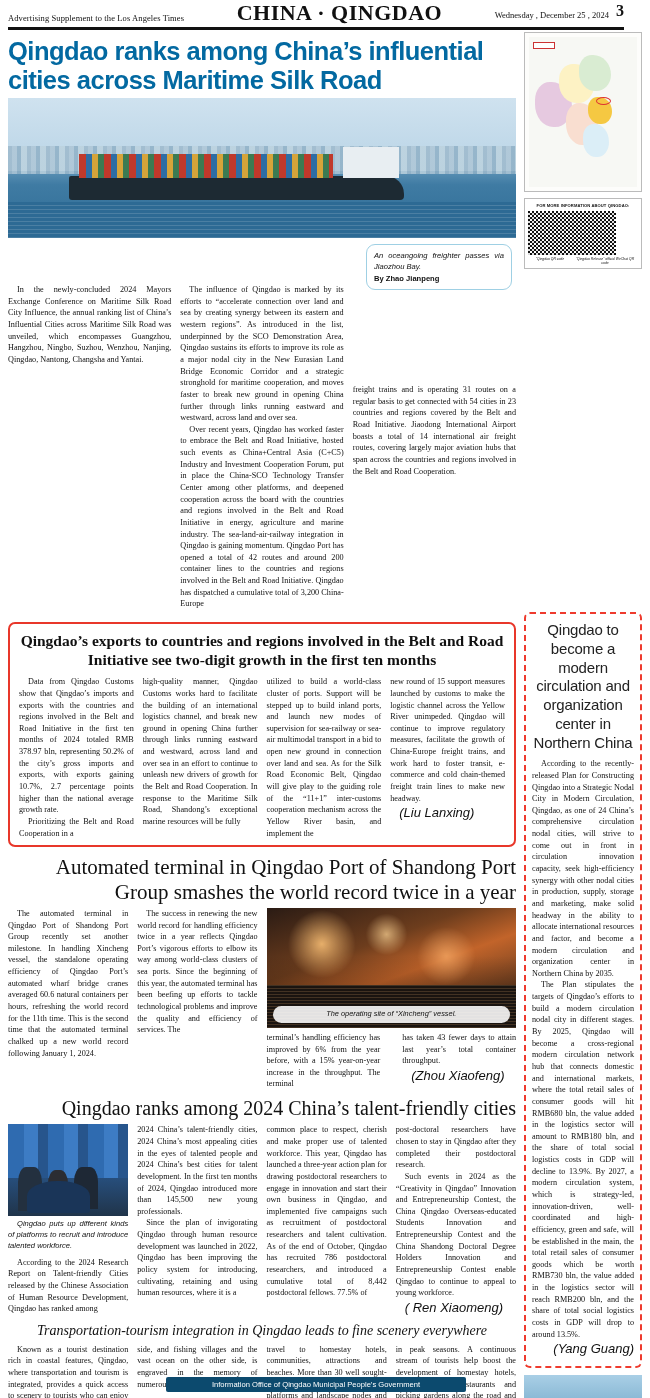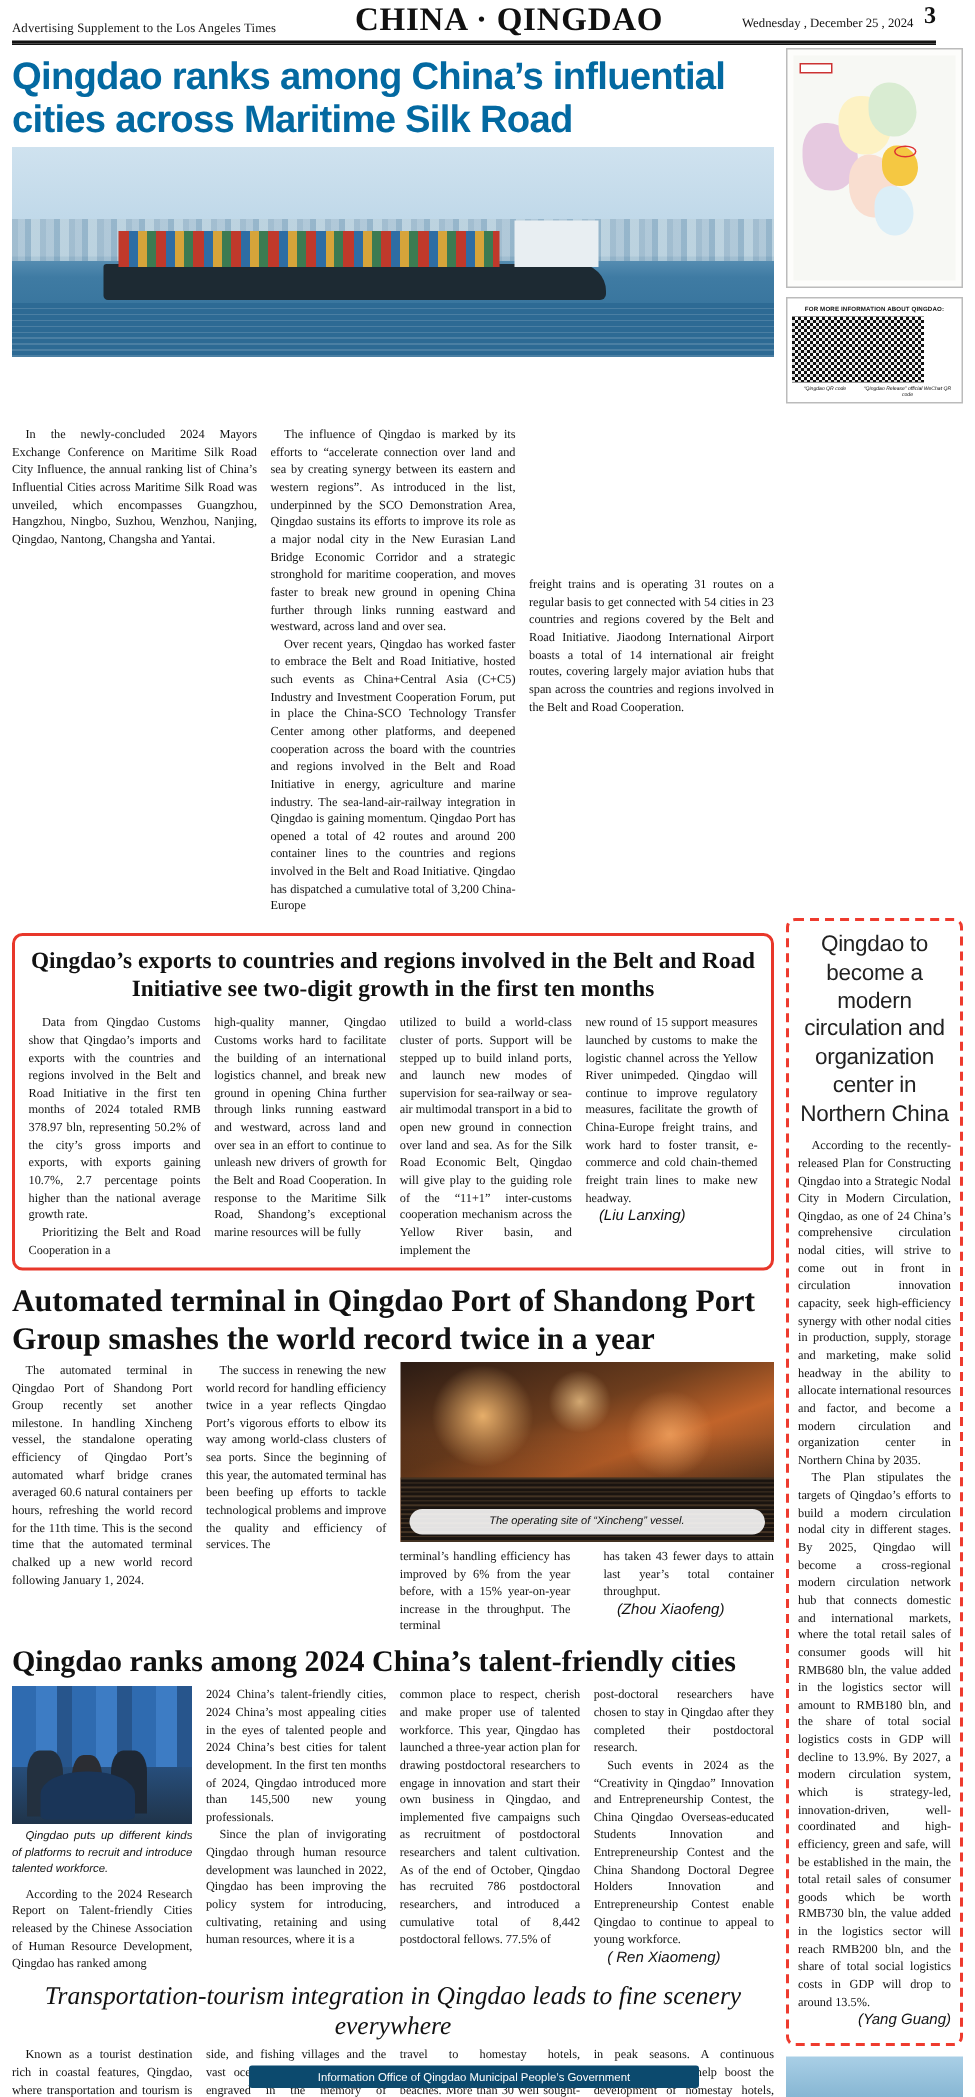--- a/index.html
+++ b/index.html
@@ -23,30 +23,30 @@
   .mast-page { font-size:16px; font-weight:700; }
   .mast-rule { border-top:2px solid #111; border-bottom:1px solid #111; height:3px; margin-top:1px; }
 
   
   .hl-main {
     font-family:"Liberation Sans", sans-serif;
     font-weight:700; font-size:25.5px; line-height:1.12;
     letter-spacing:-.5px; color:#0369a1; margin:5px 0 4px 0;
   }
   .sec-head-serif {
-    font-family:"Liberation Serif", serif; font-weight:700;
-    font-size:21px; line-height:1.16; text-align:left; margin:2px 0 4px 0;
+    font-family:"Liberation Serif", serif; font-weight:400;
+    font-size:21px; line-height:1.16; text-align:right; margin:2px 0 4px 0;
   }
   .sec-head-italic {
     font-family:"Liberation Serif", serif; font-style:italic; font-weight:400;
-    font-size:17px; line-height:1.16; text-align:center; margin:3px 0 4px 0;
+    font-size:14px; line-height:1.16; text-align:center; margin:3px 0 4px 0;
   }
   .body-col { font-size:8.2px; line-height:1.42; text-align:justify; text-justify:inter-word; hyphens:auto; }
   .body-col p { margin:0; text-indent:9px; }
-  .byline { font-style:italic; font-family:"Liberation Sans",sans-serif; font-size:10px; text-indent:9px; margin:0; }
+  .byline { font-style:italic; font-family:"Liberation Sans",sans-serif; font-size:13px; text-indent:9px; margin:0; }
 
   .cols3 { display:grid; grid-template-columns:1fr 1fr 1fr; column-gap:9px; }
   .cols2 { display:grid; grid-template-columns:1fr 1fr; column-gap:22px; }
 
   
   .top-area { display:grid; grid-template-columns:508px 118px; column-gap:8px; }
   .photo-main {
     position:relative; width:100%; height:140px; margin-bottom:3px;
     background:linear-gradient(#bcd8ea 0%,#a9cde4 34%,#6d9fc0 46%,#3f7ba3 62%,#2f6c95 100%);
     overflow:hidden;
@@ -151,20 +151,24 @@
       <div class="hl-main">Qingdao ranks among China’s influential cities across Maritime Silk Road</div>
 
       <div style="position:relative;">
         <div class="photo-main ph">
           <div class="sky-haze"></div>
             <div class="skyline"></div>
           <div class="ship-hull"></div>
             <div class="ship-stack"></div>
           <div class="ship-house"></div>
             <div class="sea-glint"></div>
+        </div>
+        <div class="caption-box">
+          <div class="cap-txt">An oceangoing freighter passes via Jiaozhou Bay.</div>
+          <div class="cap-by">By Zhao Jianpeng</div>
         </div>
       </div>
 
       <div class="cols3 body-col" style="margin-top:46px;">
         <div>
           <p>In the newly-concluded 2024 Mayors Exchange Conference on Maritime Silk Road City Influence, the annual ranking list of China’s Influential Cities across Maritime Silk Road was unveiled, which encompasses Guangzhou, Hangzhou, Ningbo, Suzhou, Wenzhou, Nanjing, Qingdao, Nantong, Changsha and Yantai.</p>
         </div>
         <div>
           <p>The influence of Qingdao is marked by its efforts to “accelerate connection over land and sea by creating synergy between its eastern and western regions”. As introduced in the list, underpinned by the SCO Demonstration Area, Qingdao sustains its efforts to improve its role as a major nodal city in the New Eurasian Land Bridge Economic Corridor and a strategic stronghold for maritime cooperation, and moves faster to break new ground in opening China further through links running eastward and westward, across land and over sea.</p>
           <p>Over recent years, Qingdao has worked faster to embrace the Belt and Road Initiative, hosted such events as China+Central Asia (C+C5) Industry and Investment Cooperation Forum, put in place the China-SCO Technology Transfer Center among other platforms, and deepened cooperation across the board with the countries and regions involved in the Belt and Road Initiative in energy, agriculture and marine industry. The sea-land-air-railway integration in Qingdao is gaining momentum. Qingdao Port has opened a total of 42 routes and around 200 container lines to the countries and regions involved in the Belt and Road Initiative. Qingdao has dispatched a cumulative total of 3,200 China-Europe</p>

